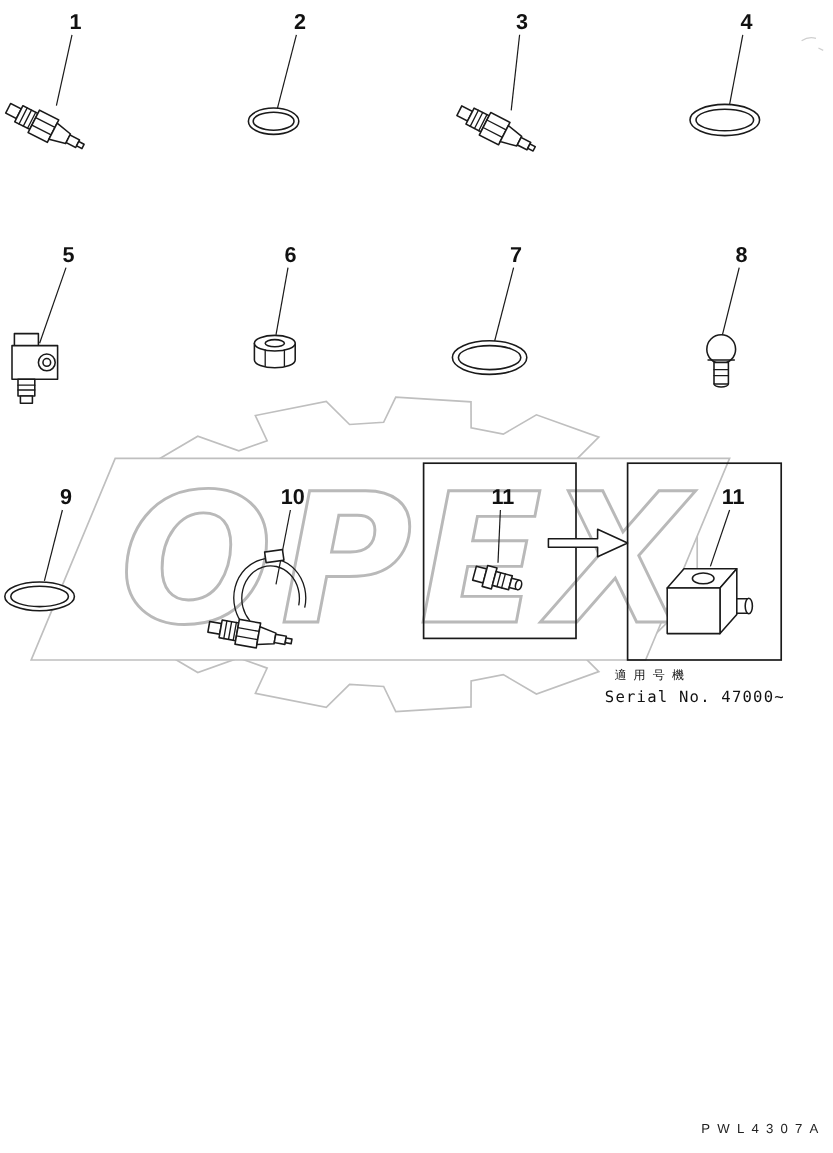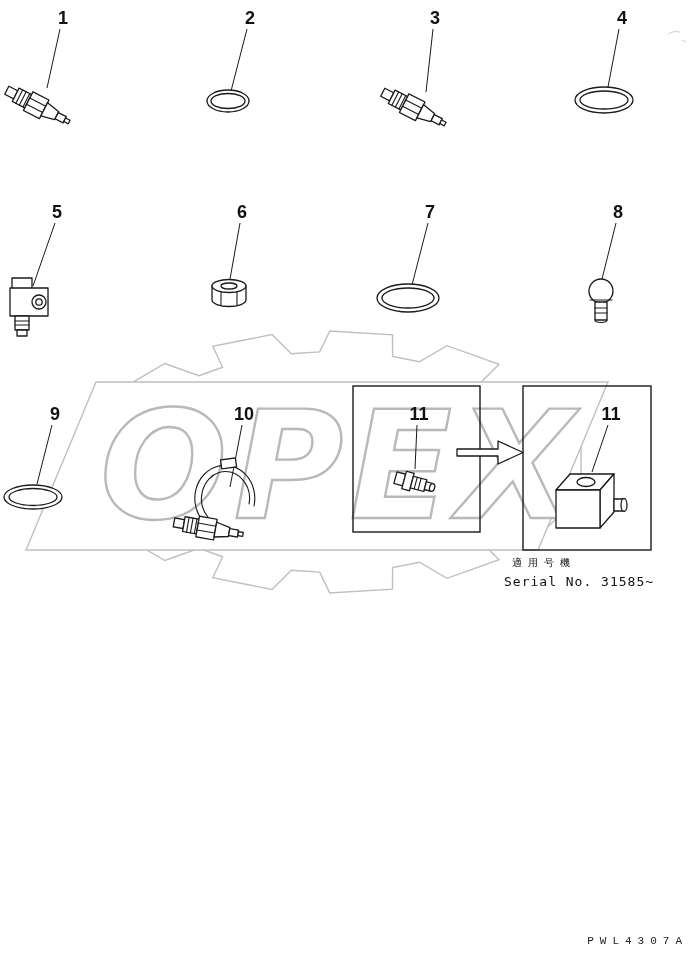--- a/index.html
+++ b/index.html
@@ -15,21 +15,21 @@
   .wm{stroke:#bfbfbf;stroke-width:1.4;fill:none;}
   .wm-band{stroke:#bfbfbf;stroke-width:1.4;fill:#ffffff;}
   .wm-text{font-family:"DejaVu Sans",sans-serif;font-weight:bold;font-style:italic;
            font-size:150px;letter-spacing:6px;fill:#ffffff;stroke:#b9b9b9;stroke-width:2.4;}
   .lbl{font-family:"Liberation Sans",sans-serif;font-weight:bold;font-size:18px;fill:#111;}
   .serial-jp{position:absolute;left:512px;top:556px;font-size:10px;letter-spacing:6px;
              color:#111;font-family:"DejaVu Sans",sans-serif;white-space:nowrap;}
   .serial-no{position:absolute;left:504px;top:574px;font-size:13px;letter-spacing:1px;
              color:#111;font-family:"DejaVu Sans Mono",monospace;white-space:nowrap;}
   .footer-code{position:absolute;right:6px;bottom:14px;font-size:11px;letter-spacing:6px;
-             color:#222;font-family:Liberation Mono, monospace;text-align:center;}
+             color:#222;font-family:Liberation Sans, sans-serif;text-align:center;}
 </style>
 </head>
 <body>
 
 <div class="page">
 
   <svg width="694" height="961" viewBox="0 0 694 961">
 
     <defs>
       <g id="sensor-shape">
@@ -181,16 +181,16 @@
         <rect class="pt" x="556" y="490" width="44" height="38"></rect>
         <ellipse class="pt" cx="586" cy="482" rx="9" ry="4.5"></ellipse>
         <rect class="pt" x="614" y="499" width="9" height="12"></rect>
         <ellipse class="pt" cx="624" cy="505" rx="3" ry="6.5"></ellipse>
       </g>
     </g>
 
   </svg>
 
   <div class="serial-jp">適用号機</div>
-  <div class="serial-no">Serial No. 31585~</div>
+  <div class="serial-no">Serial No. 47000~</div>
   <div class="footer-code">PWL4307A</div>
 
 </div>
 
 </body></html>

